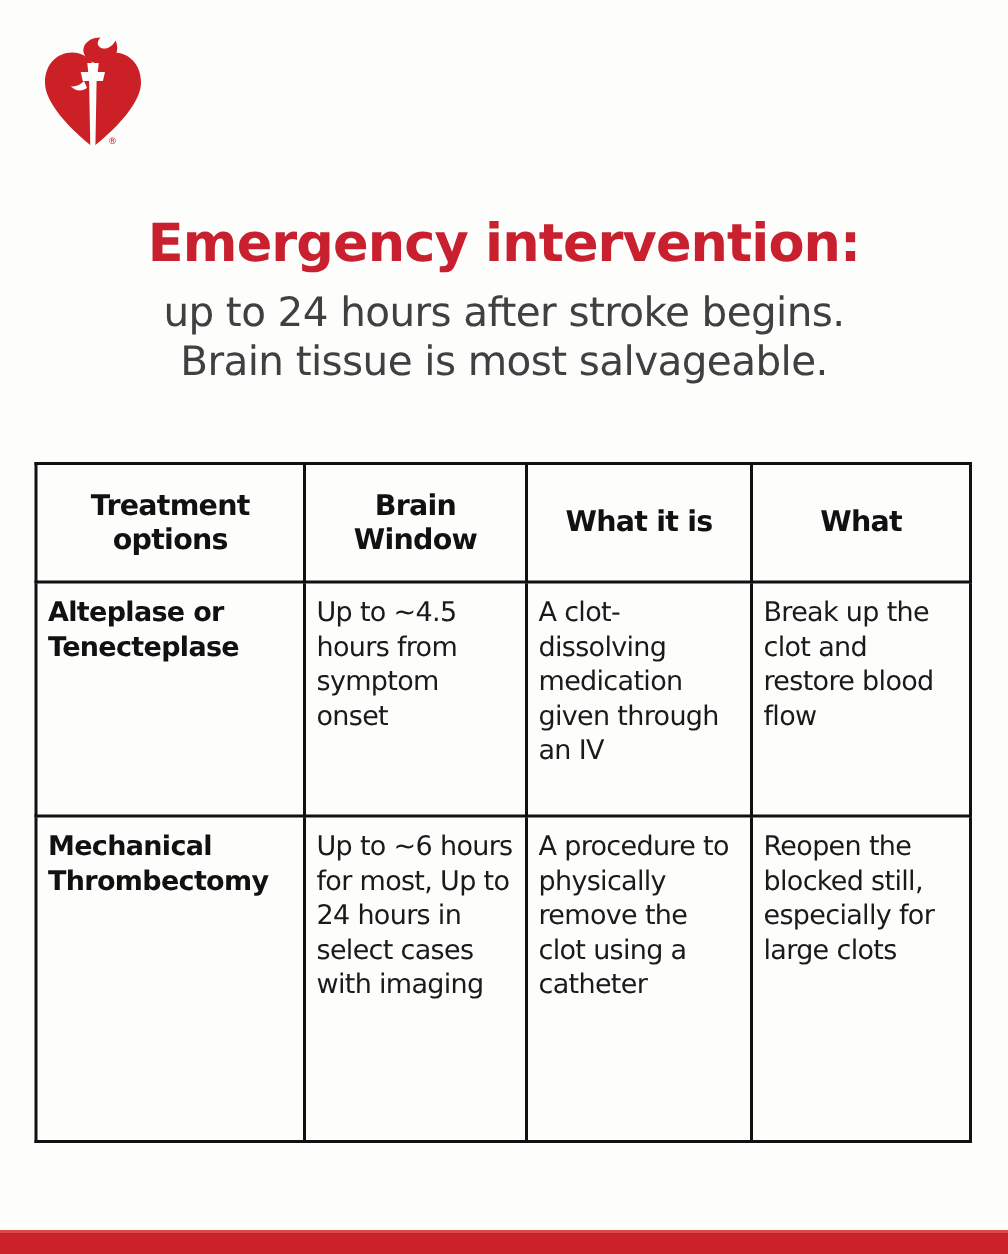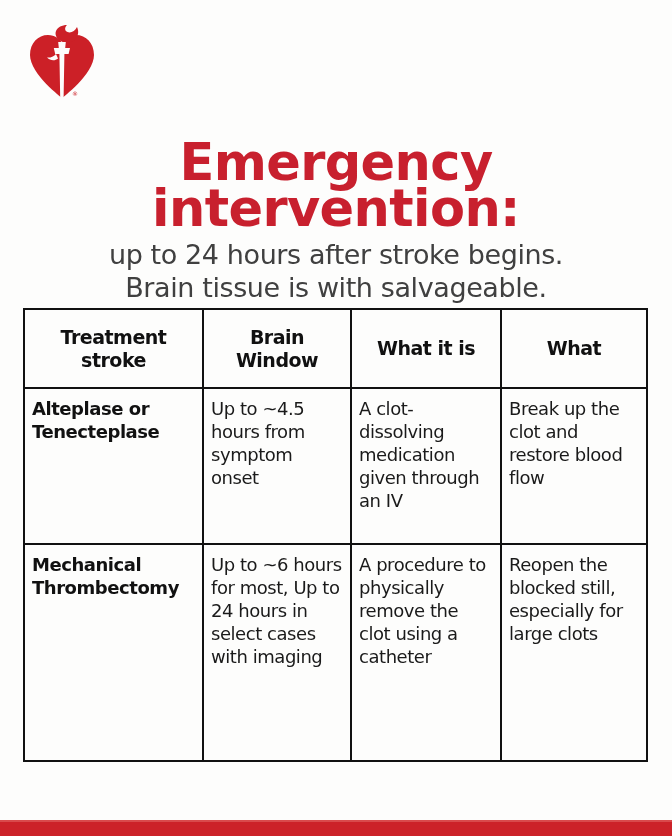--- a/index.html
+++ b/index.html
@@ -36,21 +36,21 @@
   .headline-block {
     position: absolute;
     left: 0;
     top: 140px;
     width: 672px;
     text-align: center;
   }
   .headline {
     font-family: "DejaVu Sans", sans-serif;
     font-weight: bold;
-    font-size: 51px;
+    font-size: 35px;
     line-height: 46px;
     letter-spacing: -0.6px;
     color: #c8202e;
     margin: 0;
     padding: 0;
   }
   .subline {
     font-family: "DejaVu Sans", sans-serif;
     font-weight: normal;
     font-size: 27px;
@@ -153,38 +153,38 @@
       <path d="M33 16 C33 16 28 12 30 7 C31.5 3.2 36 1 41 1 C38 4 39 7 41.5 8 C45 9.4 49 7 51 3 C53.5 8 52 14 47 17 C43 19.4 37 19 33 16 Z" fill="#cc2027"></path>
       <path d="M32.2 18 L39.8 18 L39.2 24 L44 24 L42.6 30 L38.4 30 L37.6 74 L34.2 74 L33.4 30 L29.2 30 L27.8 24 L32.8 24 Z" fill="#fdfdfc"></path>
       <path d="M30 30 C27 33 24 34 21 33.5 C24.5 37 29 37 32 34.5 Z" fill="#fdfdfc"></path>
       <text x="46" y="72" font-family="DejaVu Sans, sans-serif" font-size="6" fill="#cc2027">®</text>
     </svg>
   </div>
 
   <div class="headline-block">
     <div class="headline">Emergency intervention:</div>
     <div class="subline first">up to 24 hours after stroke begins.</div>
-    <div class="subline">Brain tissue is with salvageable.</div>
+    <div class="subline">Brain tissue is most salvageable.</div>
   </div>
 
   <div class="table-wrap">
     <table class="tx-table">
       <colgroup>
         <col class="c1">
           <col class="c2">
           <col class="c3">
           <col class="c4">
       </colgroup>
       <thead>
         <tr class="header-row">
           <th>
             <div class="th-inner">
               <div>
                 <span>Treatment</span>
-                <span>stroke</span>
+                <span>options</span>
               </div>
             </div>
           </th>
           <th>
             <div class="th-inner">
               <div>
                 <span>Brain</span>
                 <span>Window</span>
               </div>
             </div>

